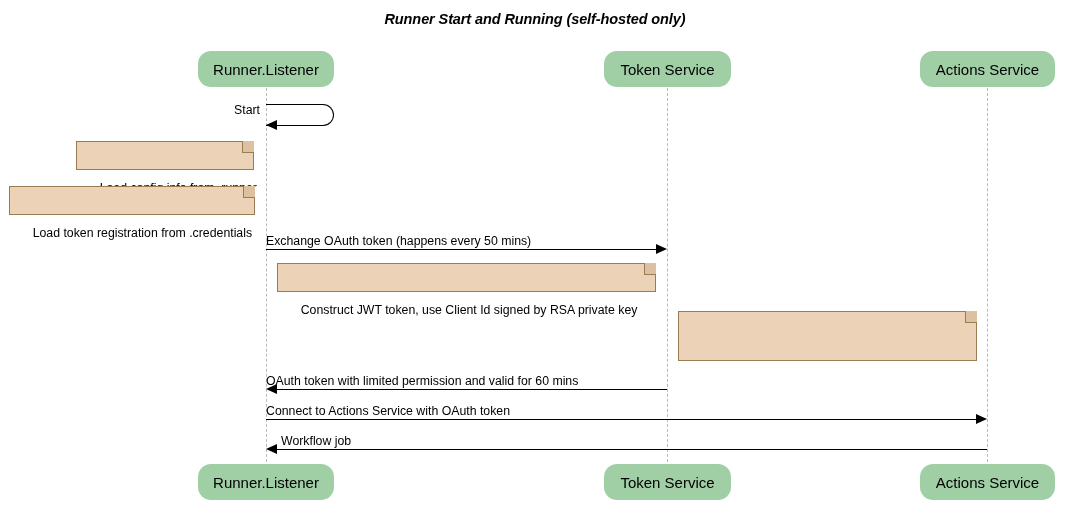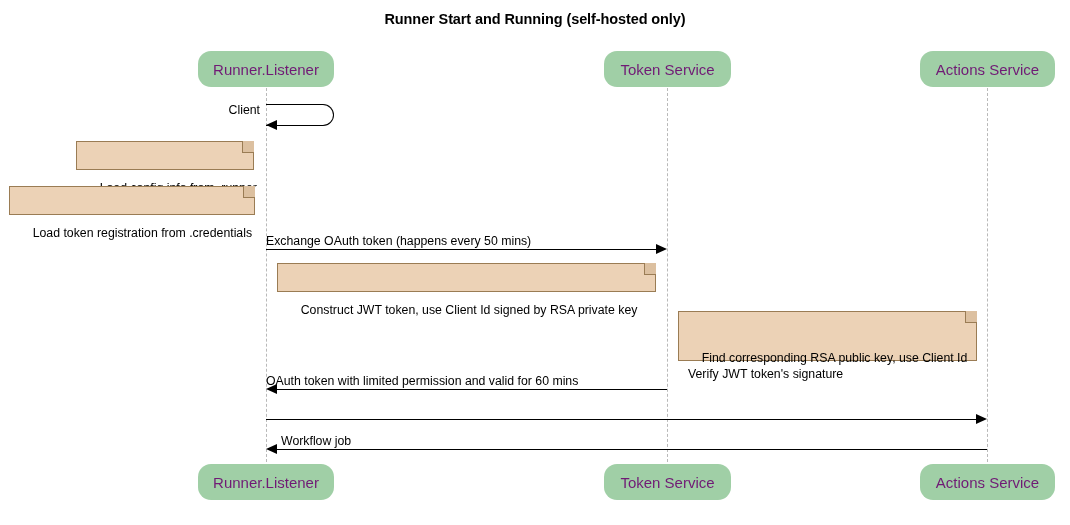--- a/index.html
+++ b/index.html
@@ -23,38 +23,39 @@
   .title {
     position: absolute;
     left: 0;
     top: 11px;
     width: 1070px;
     text-align: center;
     font-size: 14.5px;
     font-weight: bold;
     color: #000000;
     letter-spacing: -0.1px;
+    font-style: italic;
   }
 
   
   .lifeline {
     position: absolute;
     width: 0;
     border-left: 1px dashed #b9b9b9;
   }
 
   
   .participant {
     position: absolute;
     background: #a0cfa6;
     border-radius: 13px;
     display: flex;
     align-items: center;
     justify-content: center;
-    color: #701a75;
+    color: #000000;
     font-size: 15px;
     box-sizing: border-box;
     height: 36px;
   }
 
   
   .note {
     position: absolute;
     background: #ecd2b6;
     border: 1px solid #9a7c54;
@@ -142,21 +143,21 @@
   </div>
   <div class="participant" style="left:604px; top:464px; width:127px;">
     <span>Token Service</span>
   </div>
   <div class="participant" style="left:920px; top:464px; width:135px;">
     <span>Actions Service</span>
   </div>
 
   <div class="selfloop" style="left:266px; top:104px; width:68px; height:22px;"></div>
   <div class="arrowhead left" style="left:266px; top:120px;"></div>
-  <div class="msg-label rightal" style="left:146px; top:103px; width:114px;">Client</div>
+  <div class="msg-label rightal" style="left:146px; top:103px; width:114px;">Start</div>
 
   <div class="note" style="left:76px; top:141px; width:178px; height:29px;">
     <span class="fold"></span>
     <span>Load config info from .runner</span>
   </div>
 
   <div class="note" style="left:9px; top:186px; width:246px; height:29px;">
     <span class="fold"></span>
     <span>Load token registration from .credentials</span>
   </div>
@@ -165,28 +166,27 @@
   <div class="arrowhead right" style="left:656px; top:244px;"></div>
   <div class="msg-label" style="left:266px; top:234px; width:401px;">Exchange OAuth token (happens every 50 mins)</div>
 
   <div class="note" style="left:277px; top:263px; width:379px; height:29px;">
     <span class="fold"></span>
     <span>Construct JWT token, use Client Id signed by RSA private key</span>
   </div>
 
   <div class="note" style="left:678px; top:311px; width:299px; height:50px;">
     <span class="fold"></span>
-    <span>Find corresponding RSA public key, use Client Id
-Verify JWT token's signature</span>
   </div>
 
   <div class="msg-line" style="left:277px; top:389px; width:390px;"></div>
   <div class="arrowhead left" style="left:266px; top:384px;"></div>
   <div class="msg-label" style="left:266px; top:374px; width:401px;">OAuth token with limited permission and valid for 60 mins</div>
 
   <div class="msg-line" style="left:266px; top:419px; width:710px;"></div>
   <div class="arrowhead right" style="left:976px; top:414px;"></div>
+  <div class="msg-label" style="left:266px; top:404px; width:721px;">Connect to Actions Service with OAuth token</div>
 
   <div class="msg-line" style="left:277px; top:449px; width:710px;"></div>
   <div class="arrowhead left" style="left:266px; top:444px;"></div>
   <div class="msg-label" style="left:281px; top:434px; width:721px;">Workflow job</div>
 
 </div>
 
 </body></html>

